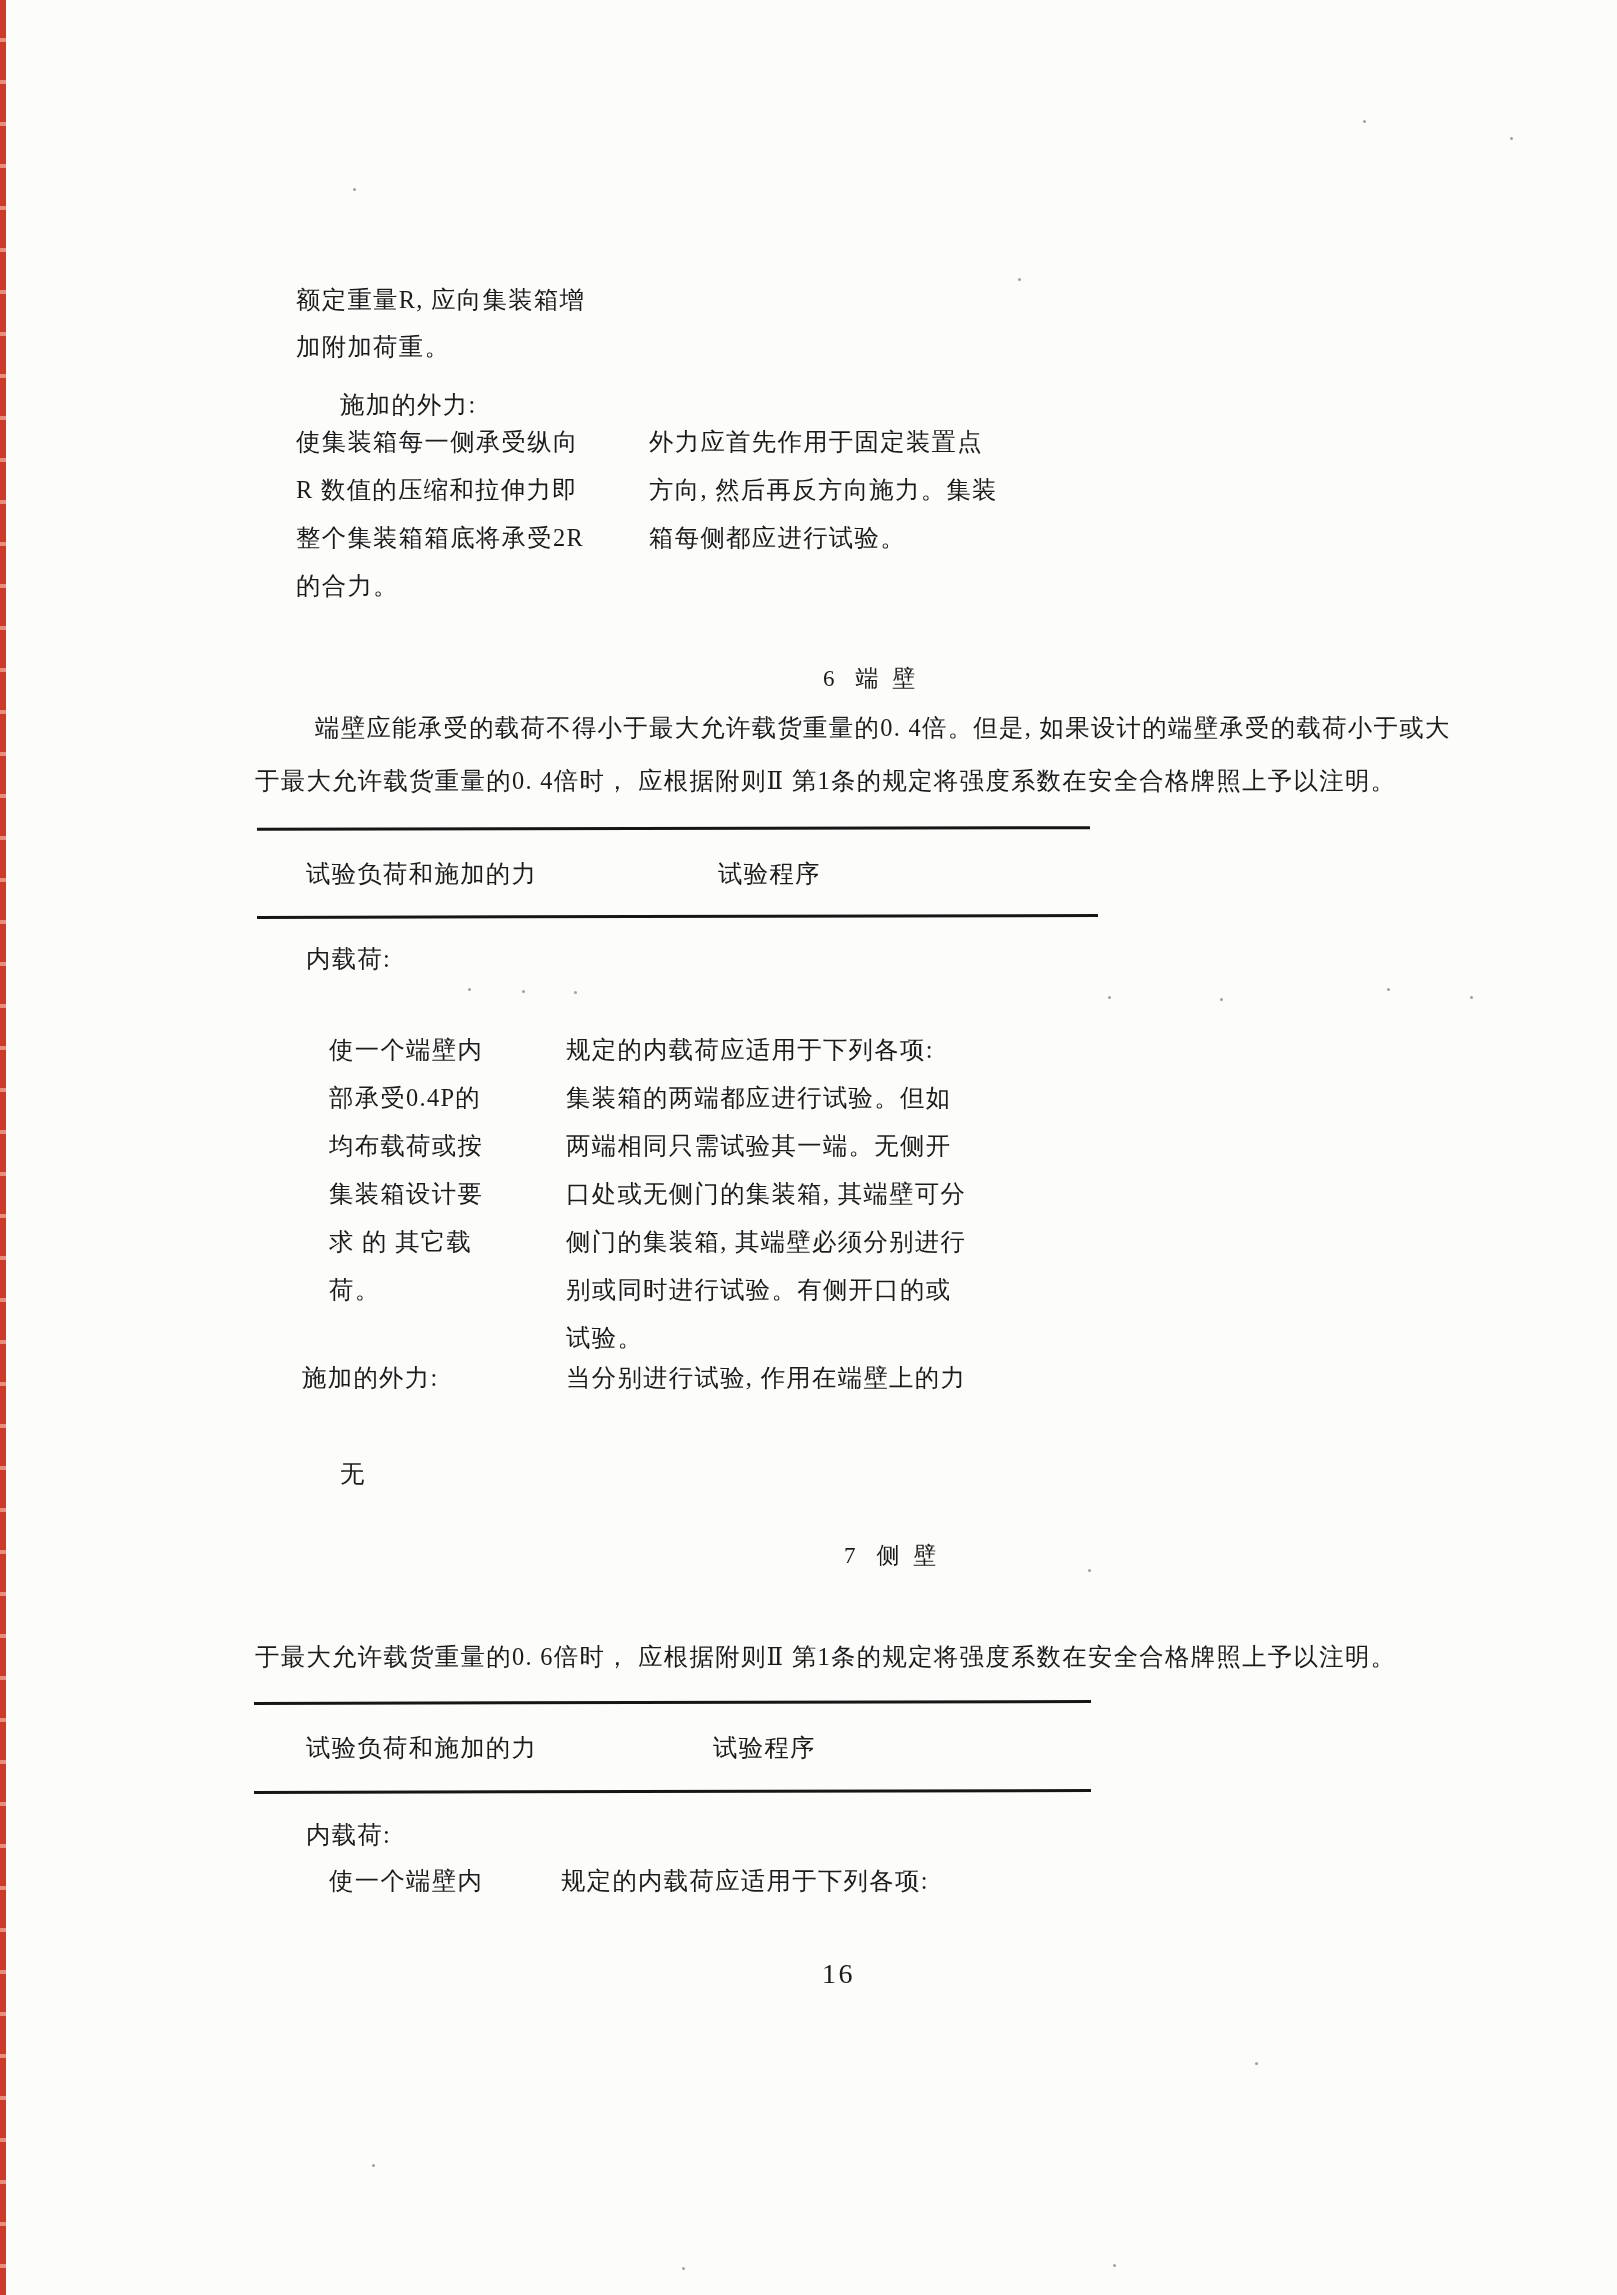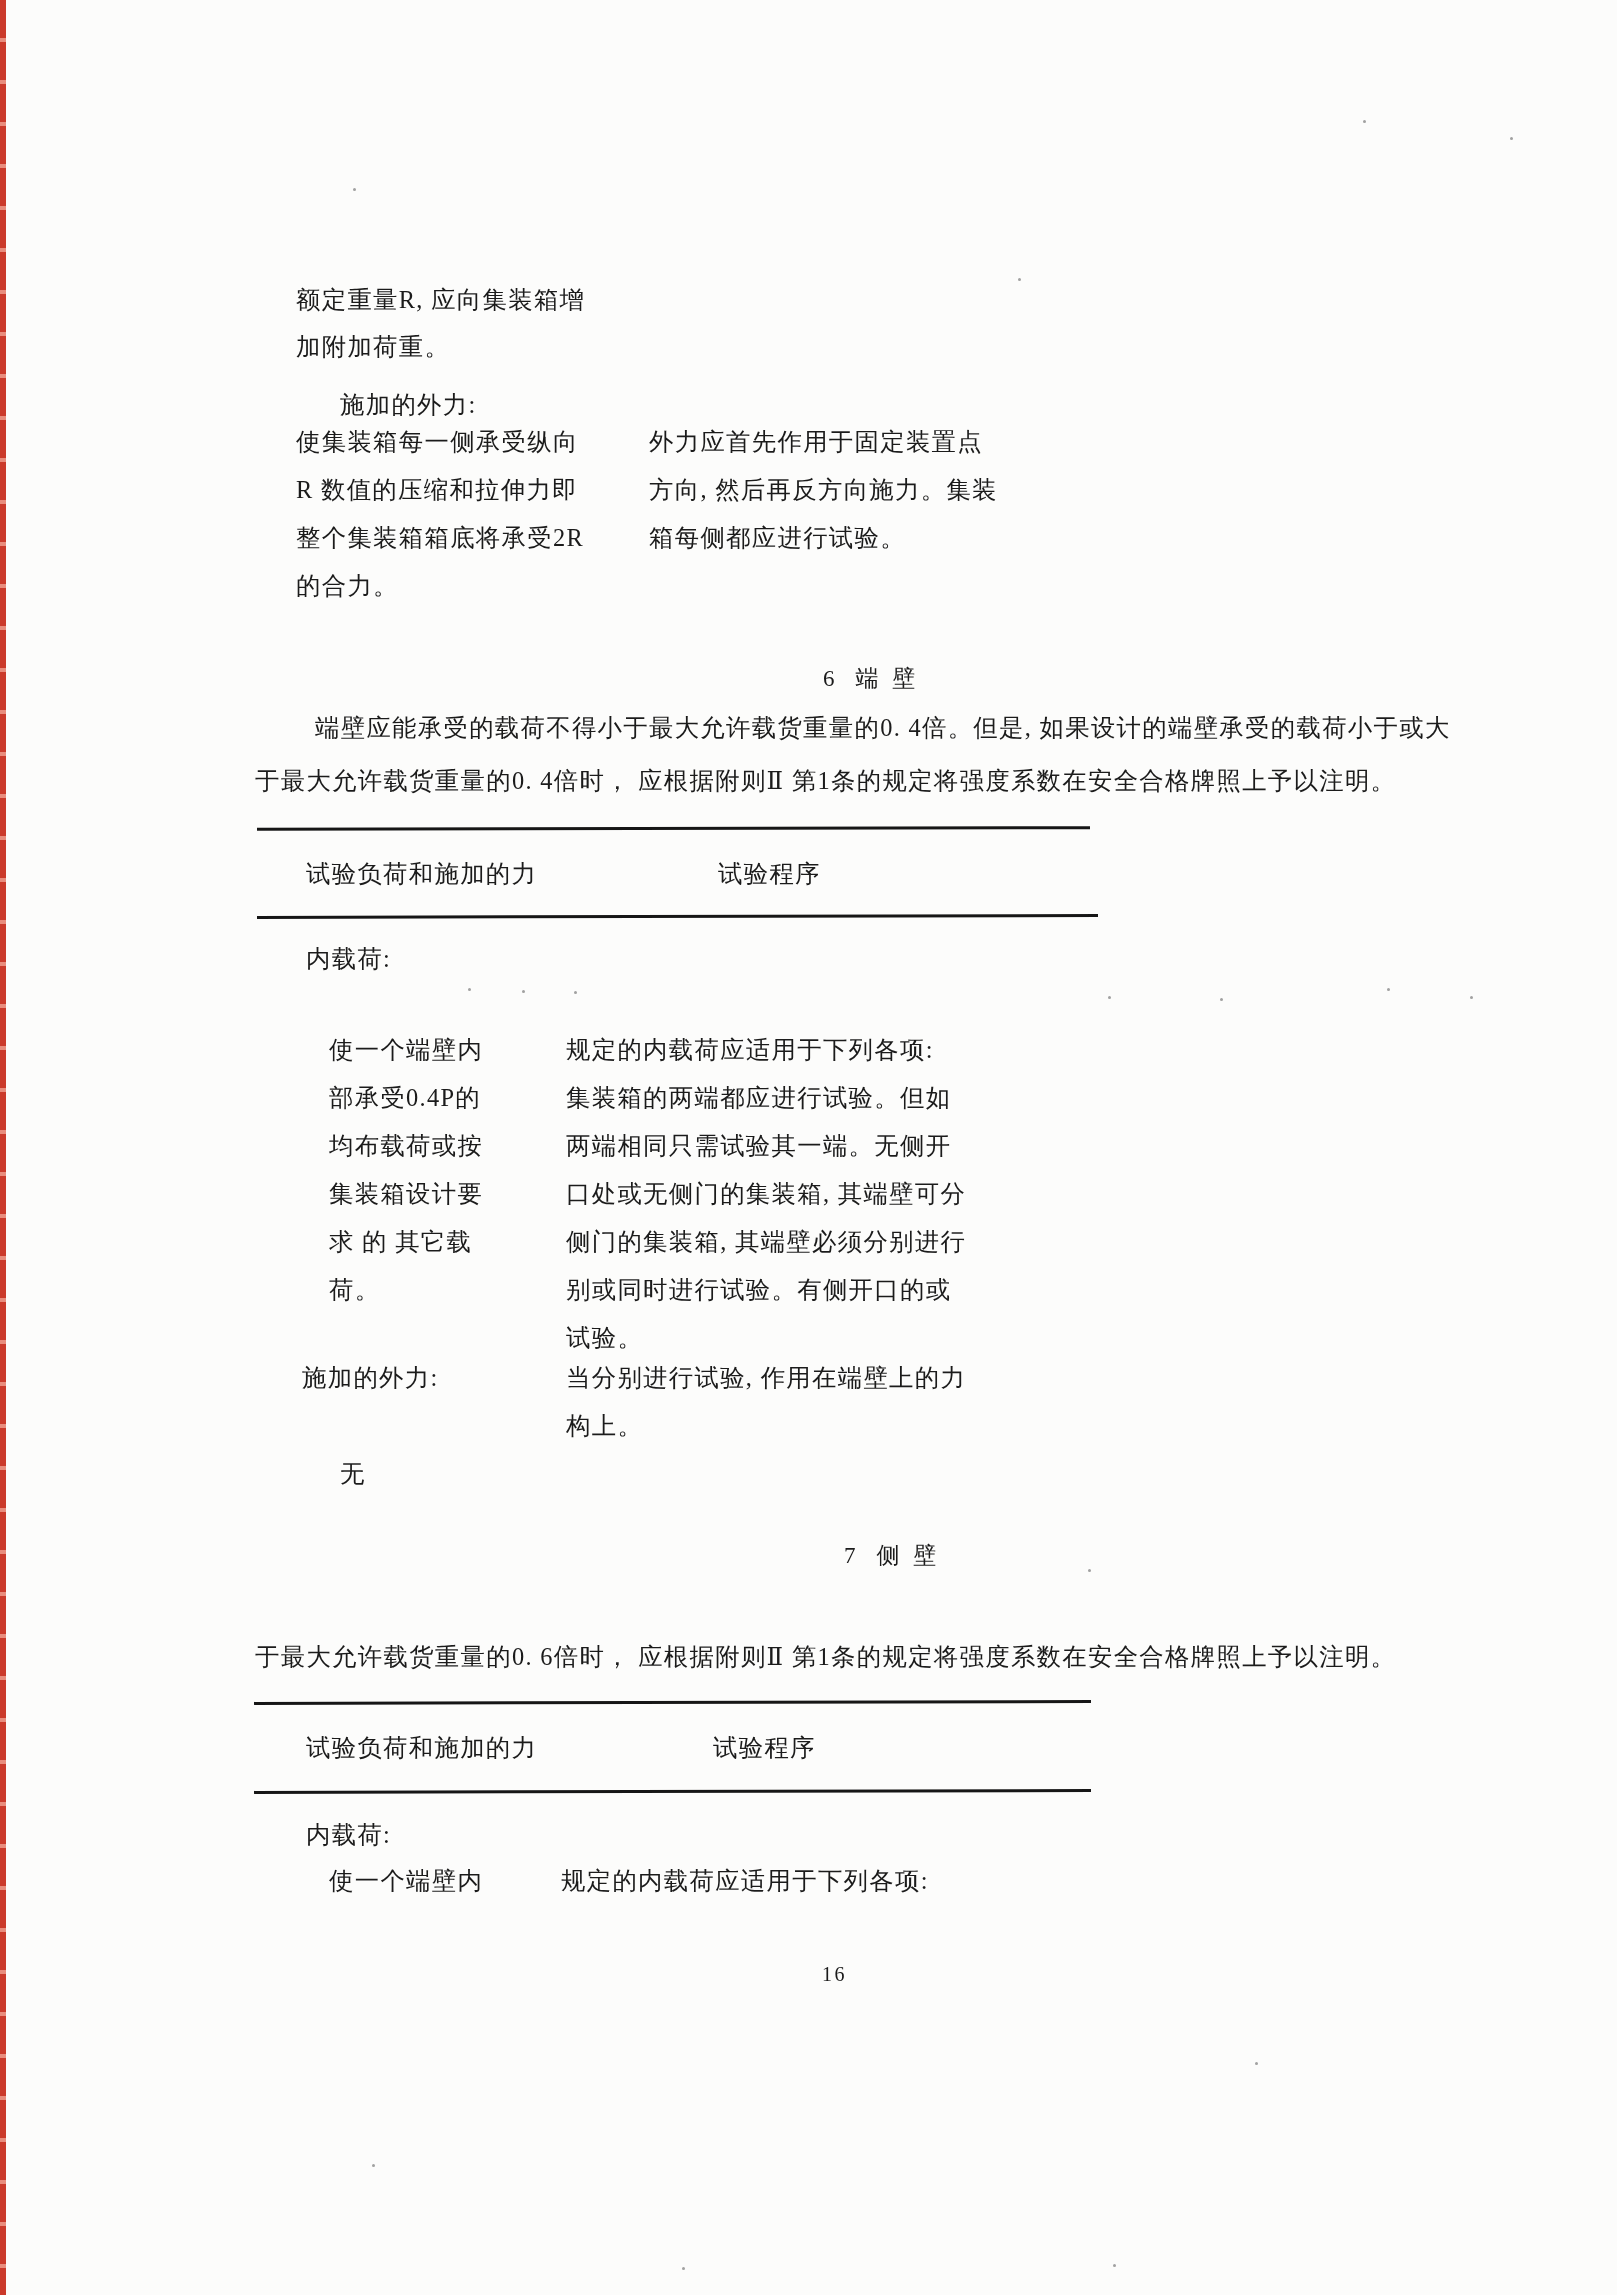--- a/index.html
+++ b/index.html
@@ -30,21 +30,21 @@
     transform:rotate(-0.12deg);
   }
   .edge{
     position:absolute;left:0;top:0;width:6px;height:2295px;
     background:repeating-linear-gradient(180deg,#cb3a2b 0px 38px,#e98d7d 38px 42px);
   }
   .sp{
     position:absolute;width:3.3px;height:3.3px;border-radius:50%;
     background:#555;opacity:.55;
   }
-  .pageno{font-size:20px;letter-spacing:2.6px;}
+  .pageno{font-size:28px;letter-spacing:2.6px;}
 </style>
 </head>
 <body>
 
 <div class="page">
 
   <div class="edge"></div>
 
   <i class="sp" style="left:1363px;top:120px"></i>
   <i class="sp" style="left:1510px;top:137px"></i>
@@ -115,21 +115,20 @@
     <div>口处或无侧门的集装箱, 其端壁可分</div>
     <div>侧门的集装箱, 其端壁必须分别进行</div>
     <div>别或同时进行试验。有侧开口的或</div>
     <div>试验。</div>
   </div>
 
   <div class="blk" style="left:302px;top:1354px">施加的外力:</div>
 
   <div class="blk lh73" style="left:566px;top:1354px">
     <div>当分别进行试验, 作用在端壁上的力</div>
-    <div>构上。</div>
   </div>
 
   <div class="blk" style="left:340px;top:1450px">无</div>
 
   <div class="blk heading" style="left:844px;top:1532px">
     <span>7</span><span class="ht">侧 壁</span>
   </div>
 
   <div class="blk para" style="left:255px;top:1633px">于最大允许载货重量的0. 6倍时， 应根据附则Ⅱ 第1条的规定将强度系数在安全合格牌照上予以注明。</div>
 

